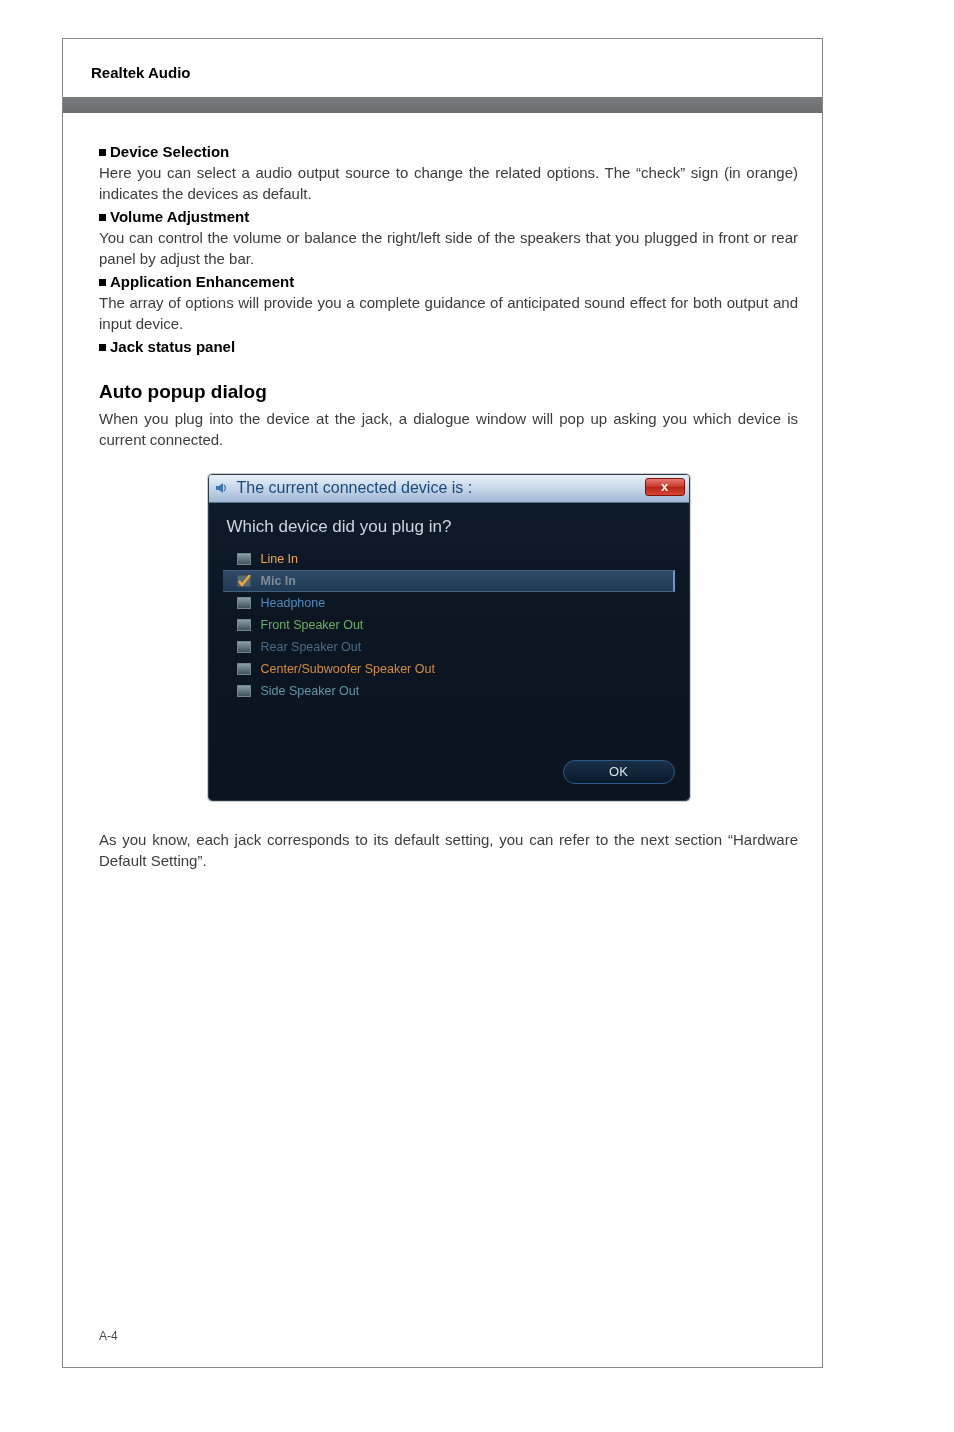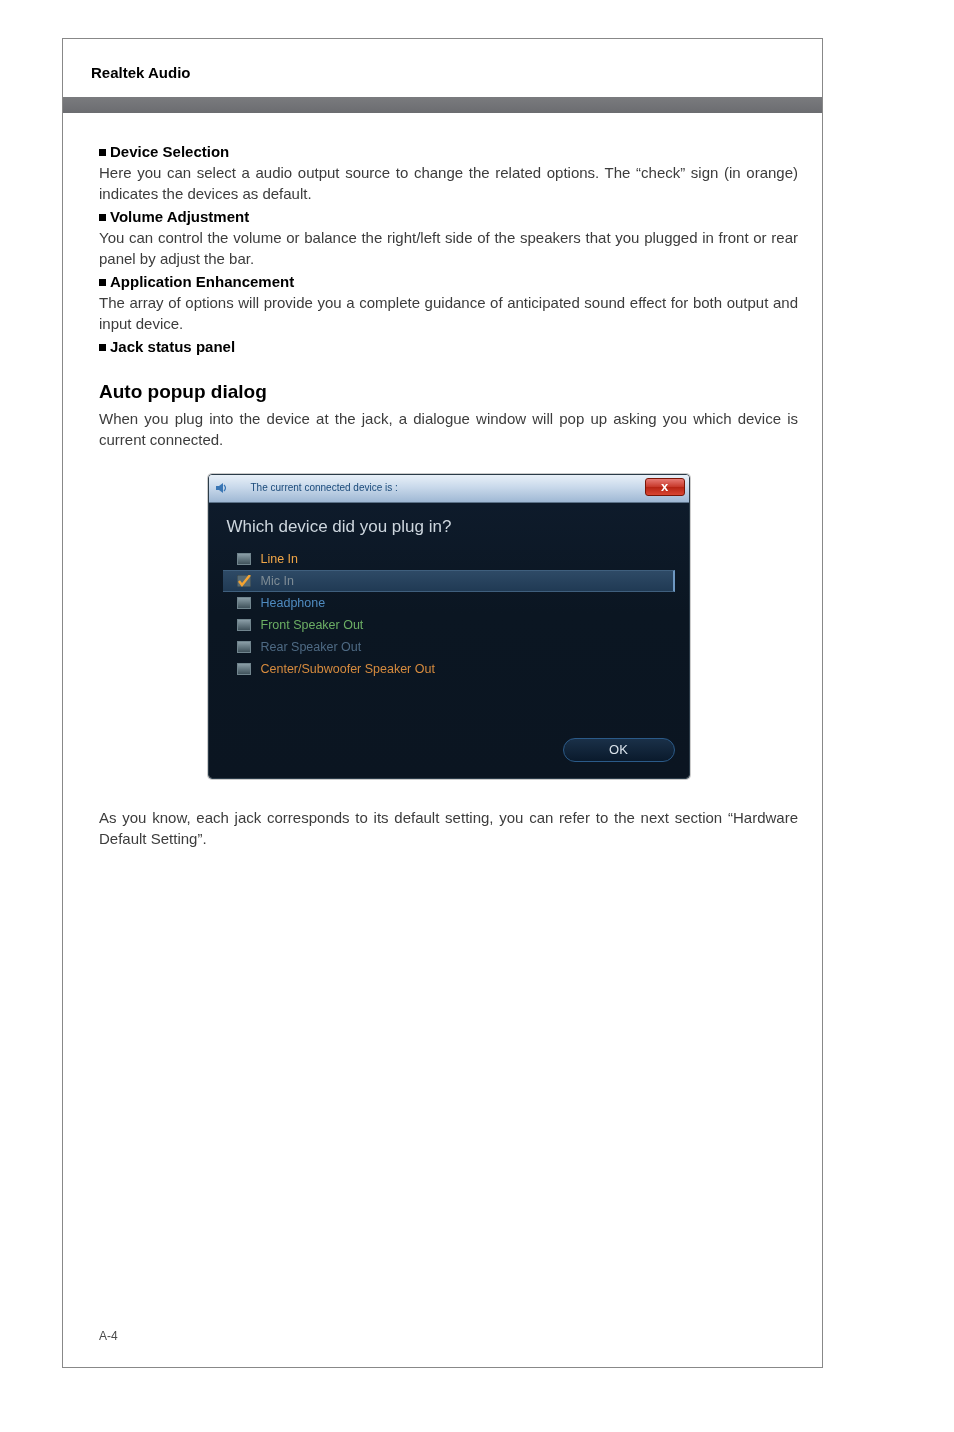--- a/index.html
+++ b/index.html
@@ -91,22 +91,22 @@
     position: relative;
   }
   .tb-icon {
     width: 14px;
     height: 14px;
     margin-left: 6px;
     display: inline-block;
   }
   .tb-icon svg { display: block; }
   .tb-title {
-    margin-left: 22px;
-    font-size: 10px;
+    margin-left: 8px;
+    font-size: 16px;
     color: #1a4a7a;
   }
   .tb-close {
     position: absolute;
     right: 4px;
     top: 3px;
     width: 40px;
     height: 18px;
     border-radius: 3px;
     background: linear-gradient(#e77a74, #c83a2c 48%, #b62414 52%, #d94632);
@@ -139,20 +139,21 @@
     height: 22px;
     font-size: 12.5px;
     padding: 0 4px 0 14px;
     cursor: pointer;
   }
   .device-list li.selected {
     background: linear-gradient(#2e4a66, #203a54);
     border-top: 1px solid #3f5f7d;
     border-bottom: 1px solid #3f5f7d;
     border-right: 2px solid #6e98c2;
+    font-weight: bold;
   }
   .jack-icon-normal, .jack-icon-check {
     width: 14px;
     height: 12px;
     display: inline-block;
     margin-right: 10px;
     flex-shrink: 0;
   }
   .jack-icon-normal {
     border: 1px solid #71858e;
@@ -267,20 +268,24 @@
               <span class="dev-green">Front Speaker Out</span>
             </li>
             <li>
               <span class="jack-icon-normal"></span>
               <span class="dev-navy">Rear Speaker Out</span>
             </li>
             <li>
               <span class="jack-icon-normal"></span>
               <span class="dev-orange2">Center/Subwoofer Speaker Out</span>
             </li>
+            <li>
+              <span class="jack-icon-normal"></span>
+              <span class="dev-teal">Side Speaker Out</span>
+            </li>
           </ul>
         <div class="spacer-below-list"></div>
         <div class="ok-row">
           <div class="ok-btn"><span>OK</span></div>
         </div>
       </div>
     </div>
 
     <div style="height:28px"></div>
     <div class="para">As you know, each jack corresponds to its default setting, you can refer to the next section “Hardware Default Setting”.</div>

